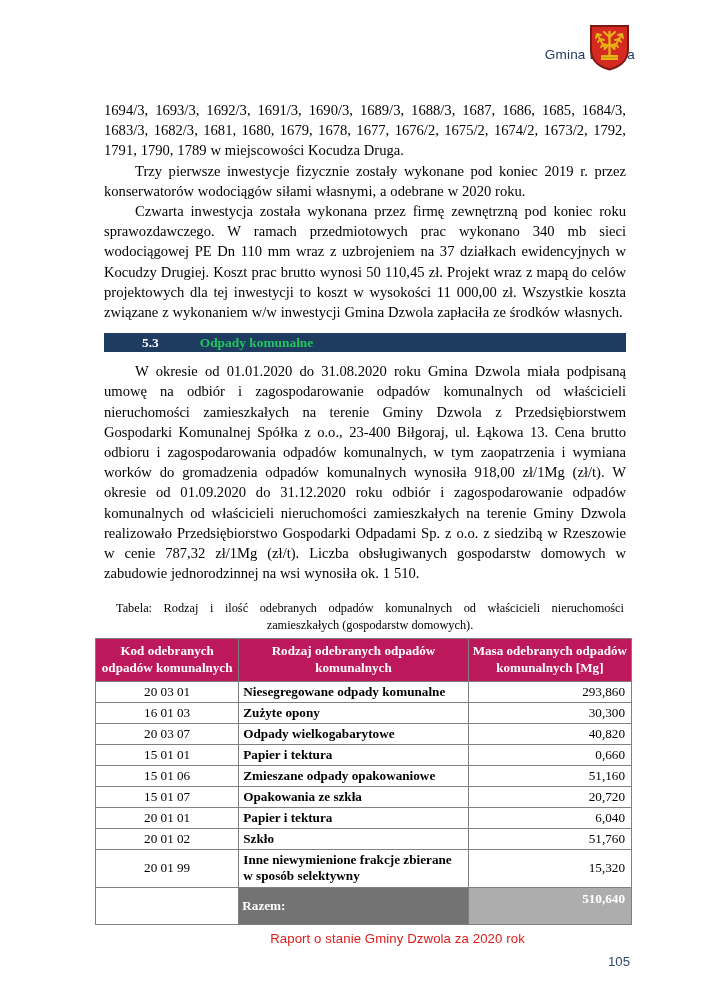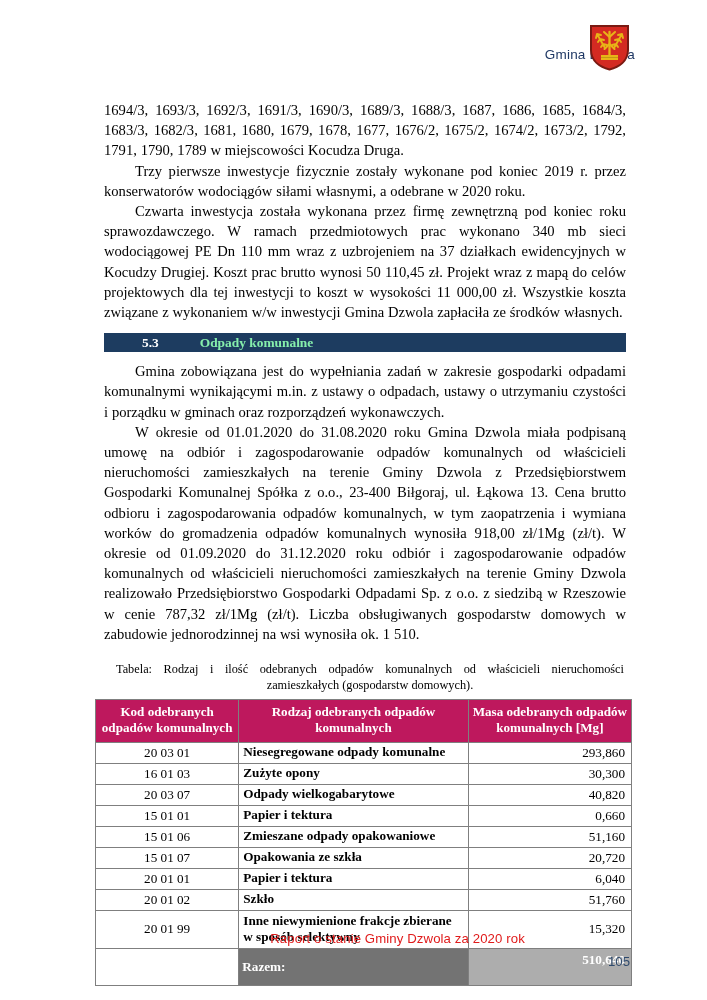--- a/index.html
+++ b/index.html
@@ -83,21 +83,21 @@
   }
   .section-num {
     font-size: 13.4px;
     font-weight: bold;
     color: #ffffff;
     margin-right: 21px;
   }
   .section-title {
     font-size: 13.4px;
     font-weight: bold;
-    color: #86efac;
+    color: #22c55e;
   }
 
   
   .table-caption {
     margin: 17px 0 5px 0;
     font-size: 12.3px;
     line-height: 16.4px;
     text-align: justify;
     padding-left: 12px;
     padding-right: 2px;
@@ -234,21 +234,20 @@
 
     <p class="body noindent">1694/3, 1693/3, 1692/3, 1691/3, 1690/3, 1689/3, 1688/3, 1687, 1686, 1685, 1684/3, 1683/3, 1682/3, 1681, 1680, 1679, 1678, 1677, 1676/2, 1675/2, 1674/2, 1673/2, 1792, 1791, 1790, 1789 w miejscowości Kocudza Druga.</p>
     <p class="body">Trzy pierwsze inwestycje fizycznie zostały wykonane pod koniec 2019 r. przez konserwatorów wodociągów siłami własnymi, a odebrane w 2020 roku.</p>
     <p class="body">Czwarta inwestycja została wykonana przez firmę zewnętrzną pod koniec roku sprawozdawczego. W ramach przedmiotowych prac wykonano 340 mb sieci wodociągowej PE Dn 110 mm wraz z uzbrojeniem na 37 działkach ewidencyjnych w Kocudzy Drugiej. Koszt prac brutto wynosi 50 110,45 zł. Projekt wraz z mapą do celów projektowych dla tej inwestycji to koszt w wysokości 11 000,00 zł. Wszystkie koszta związane z wykonaniem w/w inwestycji Gmina Dzwola zapłaciła ze środków własnych.</p>
 
     <div class="section-bar">
       <span class="section-num">5.3</span>
       <span class="section-title">Odpady komunalne</span>
     </div>
 
-    <p class="body">Gmina zobowiązana jest do wypełniania zadań w zakresie gospodarki odpadami komunalnymi wynikającymi m.in. z ustawy o odpadach, ustawy o utrzymaniu czystości i porządku w gminach oraz rozporządzeń wykonawczych.</p>
     <p class="body">W okresie od 01.01.2020 do 31.08.2020 roku Gmina Dzwola miała podpisaną umowę na odbiór i zagospodarowanie odpadów komunalnych od właścicieli nieruchomości zamieszkałych na terenie Gminy Dzwola z Przedsiębiorstwem Gospodarki Komunalnej Spółka z o.o., 23-400 Biłgoraj, ul. Łąkowa 13. Cena brutto odbioru i zagospodarowania odpadów komunalnych, w tym zaopatrzenia i wymiana worków do gromadzenia odpadów komunalnych wynosiła 918,00 zł/1Mg (zł/t). W okresie od 01.09.2020 do 31.12.2020 roku odbiór i zagospodarowanie odpadów komunalnych od właścicieli nieruchomości zamieszkałych na terenie Gminy Dzwola realizowało Przedsiębiorstwo Gospodarki Odpadami Sp. z o.o. z siedzibą w Rzeszowie w cenie 787,32 zł/1Mg (zł/t). Liczba obsługiwanych gospodarstw domowych w zabudowie jednorodzinnej  na wsi wynosiła ok. 1 510.</p>
 
     <div class="table-caption">
       <span class="cap-l1">Tabela: Rodzaj i ilość odebranych odpadów komunalnych od właścicieli nieruchomości</span>
       <span class="cap-line2">zamieszkałych (gospodarstw domowych).</span>
     </div>
 
     <table class="waste-table">
       <colgroup>
         <col class="col-code">

